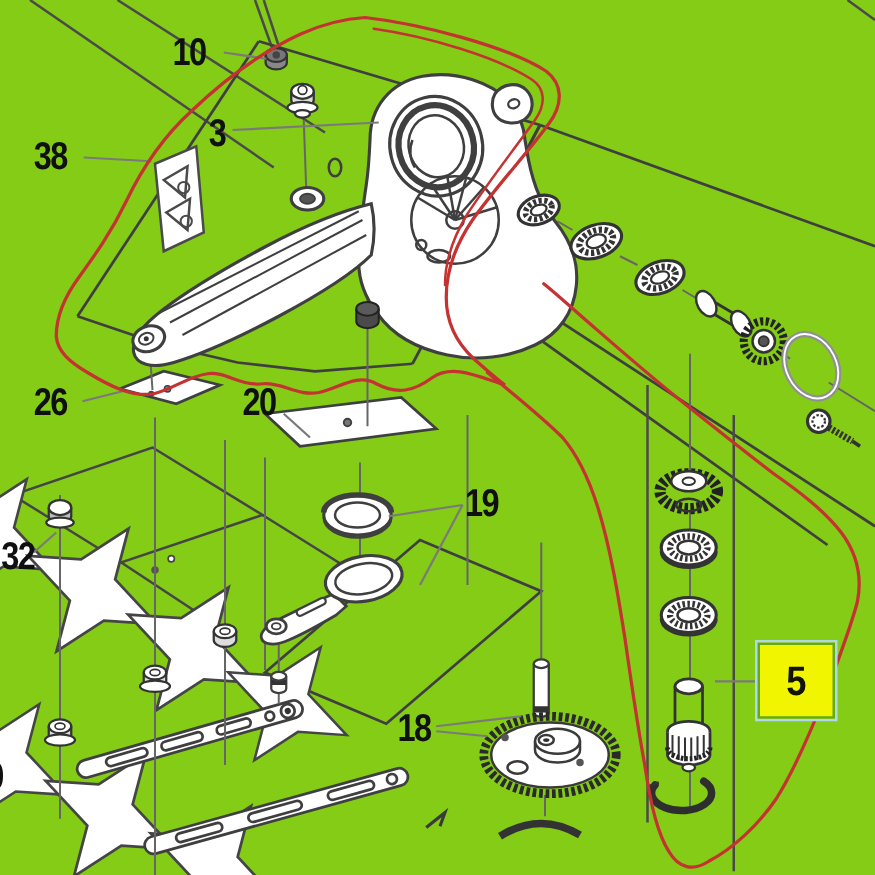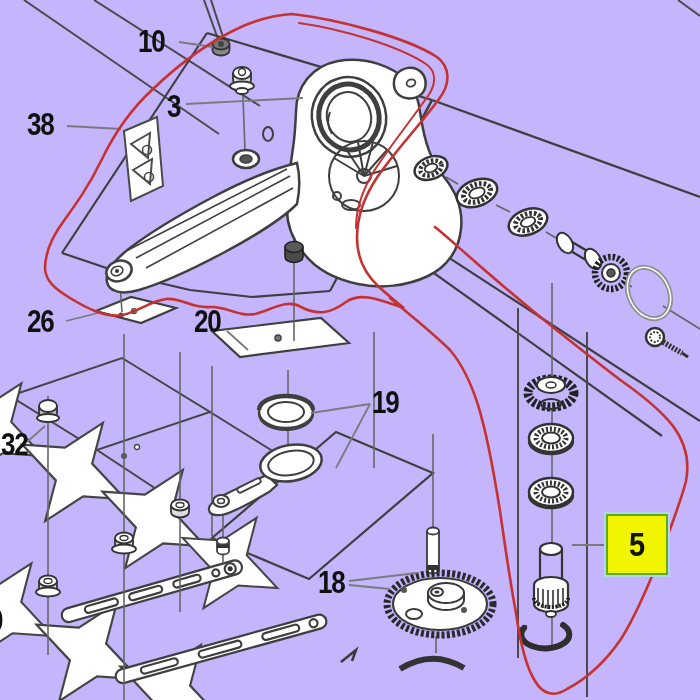--- a/index.html
+++ b/index.html
@@ -1,18 +1,18 @@
 <!DOCTYPE html>
 <html><head>
 <meta charset="utf-8">
 <style>
   html,body{margin:0;padding:0;background:#fff;}
   .stage{
     position:relative;width:700px;height:700px;overflow:hidden;
-    background:#c4b5fd;font-family:"Liberation Sans",sans-serif;
+    background:#84cc16;font-family:"Liberation Sans",sans-serif;
   }
   .stage svg{position:absolute;left:0;top:0;}
   .plabel{
     position:absolute;z-index:5;
     font-family:"Liberation Sans",sans-serif;
     font-weight:800;font-size:31px;line-height:1;color:#101010;
     letter-spacing:-1.5px;transform:scaleX(.84);transform-origin:left top;
     white-space:nowrap;user-select:none;
   }
   #lbl-10{left:138px;top:26px;}

